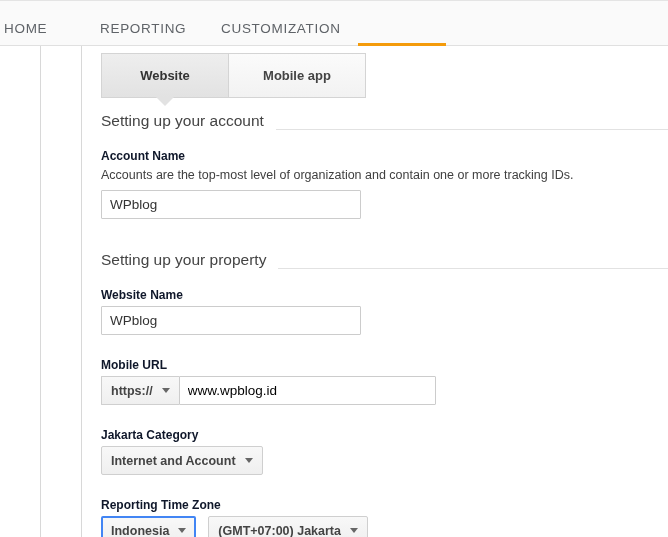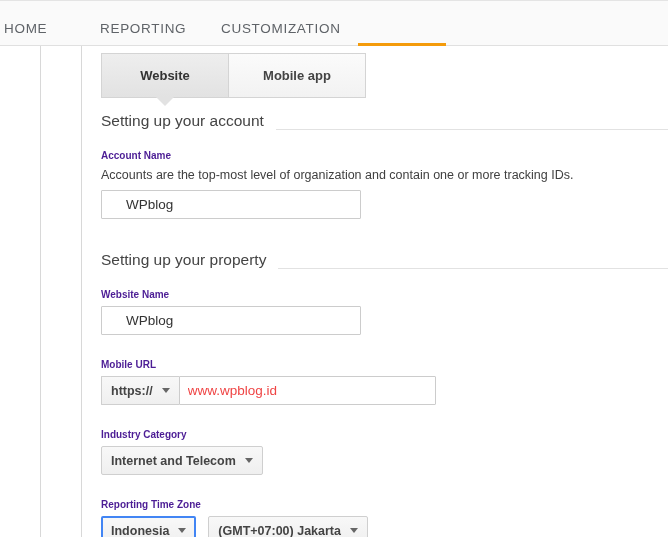--- a/index.html
+++ b/index.html
@@ -130,44 +130,44 @@
   }
   .section-head .rule {
     flex: 1 1 auto;
     height: 1px;
     background: #e2e2e2;
     margin-right: 0;
   }
 
   .field { margin-bottom: 22px; }
   .field-label {
-    font-size: 10px;
+    font-size: 12px;
     font-weight: bold;
-    color: #4c1d95;
+    color: #0f172a;
     margin-bottom: 3px;
     line-height: 16px;
     margin-top: 12px;
   }
   .field-help {
     font-size: 12.5px;
     color: #404040;
     margin-bottom: 7px;
     line-height: 16px;
   }
 
   .text-input {
     box-sizing: border-box;
     width: 260px;
     height: 29px;
     border: 1px solid #ccc;
     background: #fff;
     font-family: "Liberation Sans", sans-serif;
     font-size: 13.5px;
     color: #333;
-    padding: 0 24px;
+    padding: 0 8px;
     outline: none;
     border-radius: 1px;
   }
 
   .row { display: flex; align-items: center; }
 
   .btn-select {
     box-sizing: border-box;
     height: 29px;
     border: 1px solid #cfcfcf;
@@ -203,21 +203,21 @@
   }
   .url-input {
     box-sizing: border-box;
     width: 257px;
     height: 29px;
     border: 1px solid #ccc;
     border-radius: 0 1px 1px 0;
     background: #fff;
     font-family: "Liberation Sans", sans-serif;
     font-size: 13.5px;
-    color: #ef4444;
+    color: #000000;
     padding: 0 8px;
     outline: none;
   }
   .gap { width: 12px; }
 </style>
 </head>
 <body>
 
 <div class="topnav">
   <div class="nav-item" style="left:4px;">HOME</div>
@@ -270,23 +270,23 @@
       <div class="row">
         <div class="btn-select url-proto">
           <span>https://</span>
           <span class="arrow"></span>
         </div>
         <input class="url-input" type="text" value="www.wpblog.id" style="">
       </div>
     </div>
 
     <div class="field">
-      <div class="field-label">Industry Category</div>
+      <div class="field-label">Jakarta Category</div>
       <div class="btn-select">
-        <span>Internet and Telecom</span>
+        <span>Internet and Account</span>
         <span class="arrow"></span>
       </div>
     </div>
 
     <div class="field">
       <div class="field-label">Reporting Time Zone</div>
       <div class="row">
         <div class="btn-select focused">
           <span>Indonesia</span>
           <span class="arrow"></span>

